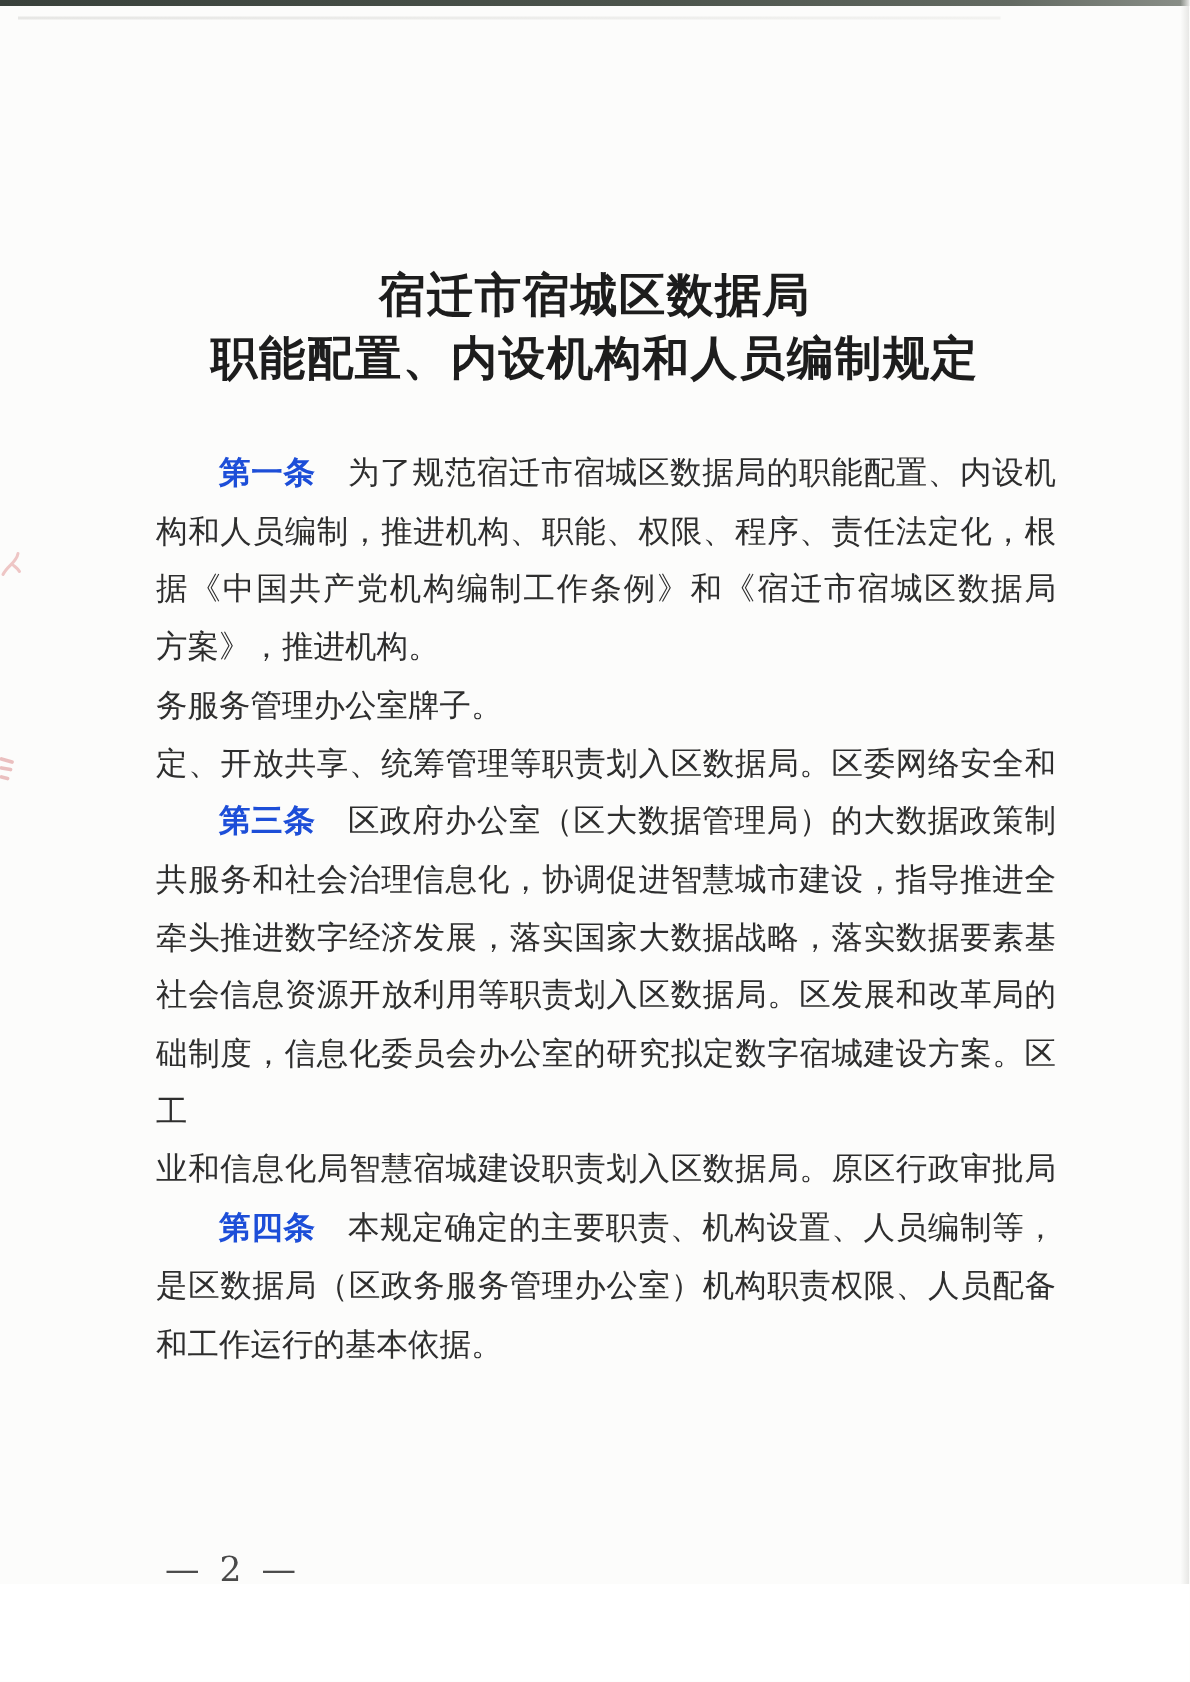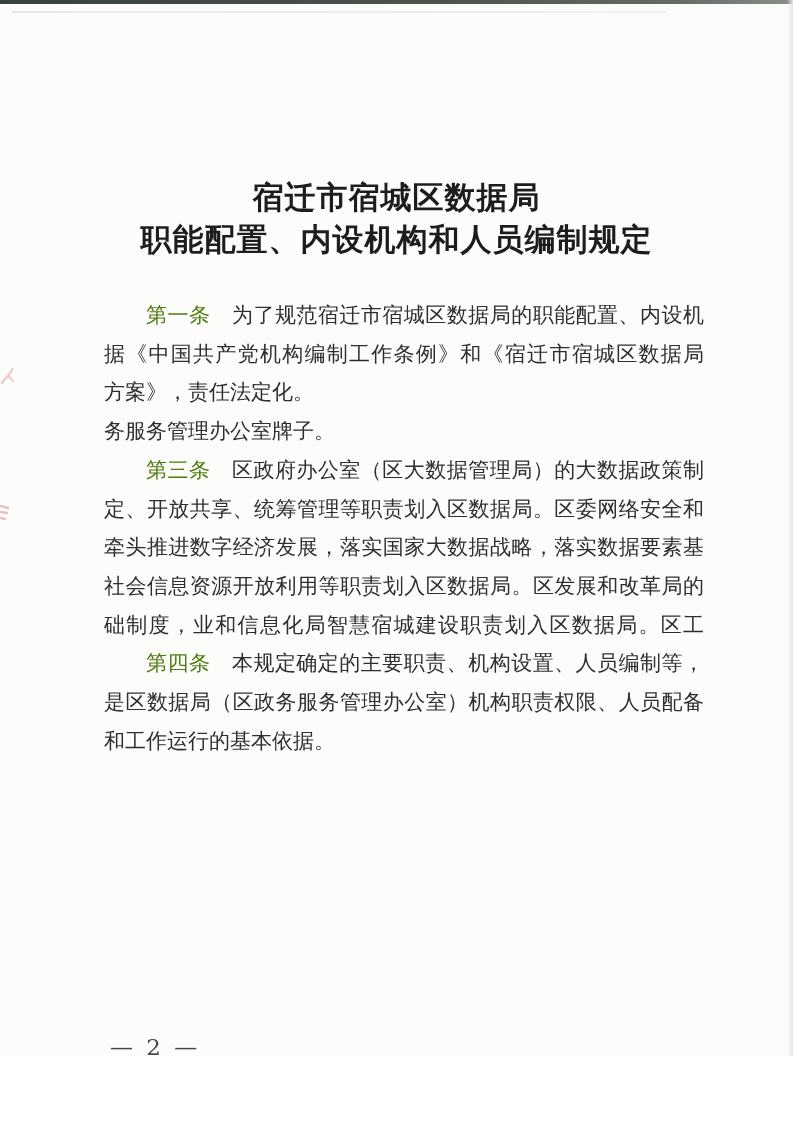--- a/index.html
+++ b/index.html
@@ -83,22 +83,22 @@
     text-align-last: justify;
   }
   .line.last {
     text-align-last: left;
   }
   .line.first {
     padding-left: 42px;
   }
   .art-num {
     font-family: "DejaVu Sans", "Liberation Sans", sans-serif;
-    font-weight: normal;
-    color: #4d7c0f;
+    font-weight: bold;
+    color: #1d4ed8;
   }
   .num-gap {
     display: inline-block;
     width: 21px;
   }
   
   .page-number {
     position: absolute;
     left: 110px; top: 1034px;
     font-size: 23px;
@@ -130,34 +130,37 @@
 
   <h1 class="doc-title">
     <div>宿迁市宿城区数据局</div>
     <div>职能配置、内设机构和人员编制规定</div>
   </h1>
 
   <div class="doc-body">
 
     <div class="para">
       <div class="line first"><span class="art-num">第一条</span><span class="num-gap"></span><span>为了规范宿迁市宿城区数据局的职能配置、内设机</span></div>
+      <div class="line">构和人员编制，推进机构、职能、权限、程序、责任法定化，根</div>
       <div class="line">据《中国共产党机构编制工作条例》和《宿迁市宿城区数据局</div>
-      <div class="line last">方案》，责任法定化。</div>
+      <div class="line last">方案》，推进机构。</div>
     </div>
 
     <div class="para">
       <div class="line last">务服务管理办公室牌子。</div>
     </div>
 
     <div class="para">
+      <div class="line">定、开放共享、统筹管理等职责划入区数据局。区委网络安全和</div>
       <div class="line first"><span class="art-num">第三条</span><span class="num-gap"></span><span>区政府办公室（区大数据管理局）的大数据政策制</span></div>
-      <div class="line">定、开放共享、统筹管理等职责划入区数据局。区委网络安全和</div>
+      <div class="line">共服务和社会治理信息化，协调促进智慧城市建设，指导推进全</div>
       <div class="line">牵头推进数字经济发展，落实国家大数据战略，落实数据要素基</div>
       <div class="line">社会信息资源开放利用等职责划入区数据局。区发展和改革局的</div>
-      <div class="line">础制度，业和信息化局智慧宿城建设职责划入区数据局。区工</div>
+      <div class="line">础制度，信息化委员会办公室的研究拟定数字宿城建设方案。区工</div>
+      <div class="line">业和信息化局智慧宿城建设职责划入区数据局。原区行政审批局</div>
     </div>
 
     <div class="para">
       <div class="line first"><span class="art-num">第四条</span><span class="num-gap"></span><span>本规定确定的主要职责、机构设置、人员编制等，</span></div>
       <div class="line">是区数据局（区政务服务管理办公室）机构职责权限、人员配备</div>
       <div class="line last">和工作运行的基本依据。</div>
     </div>
 
   </div>
 

